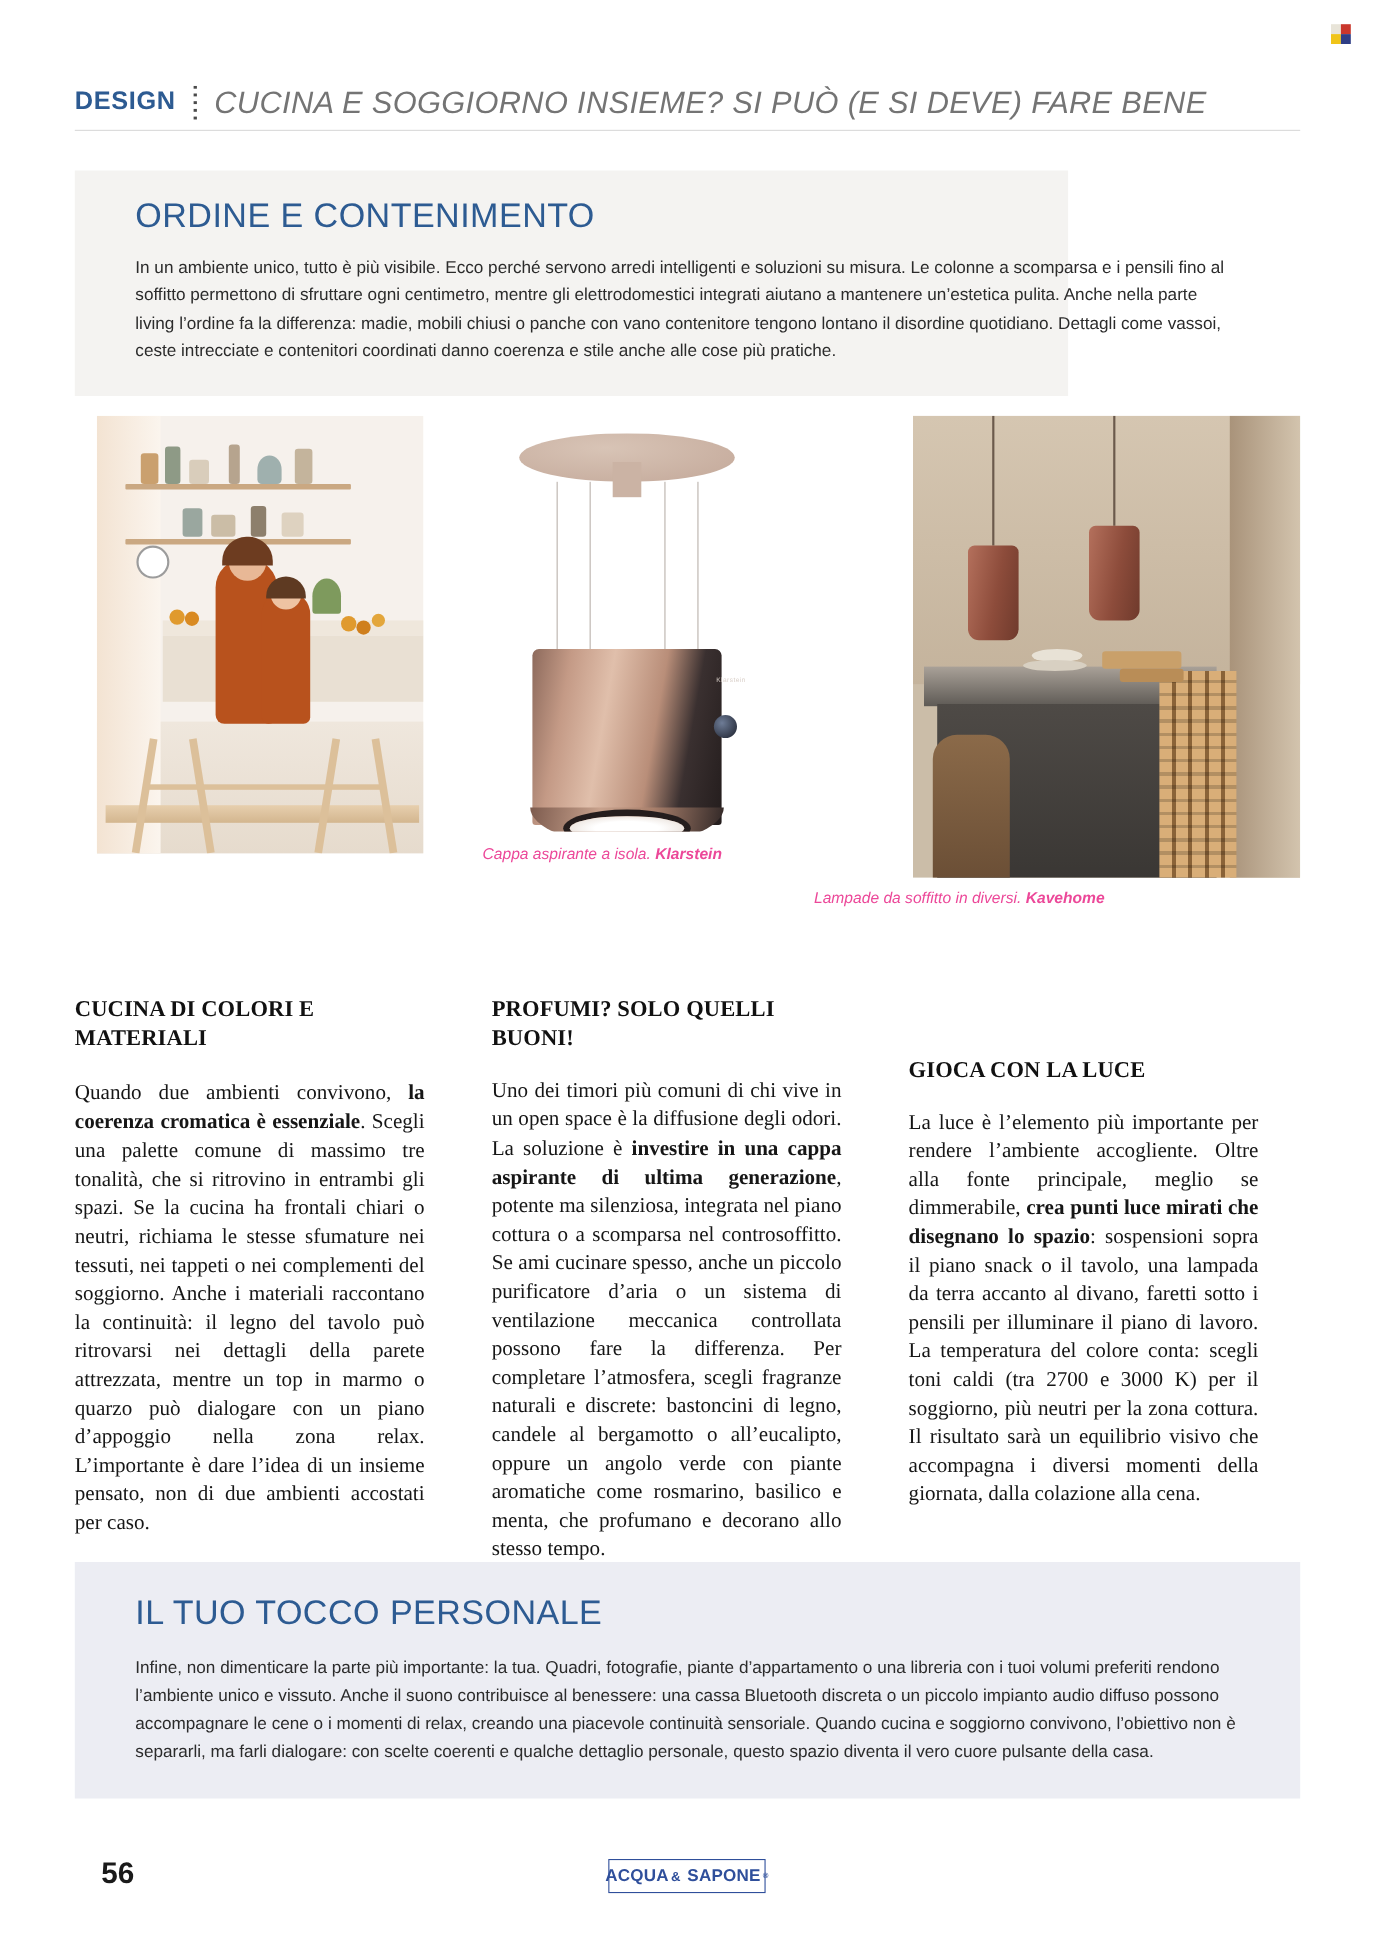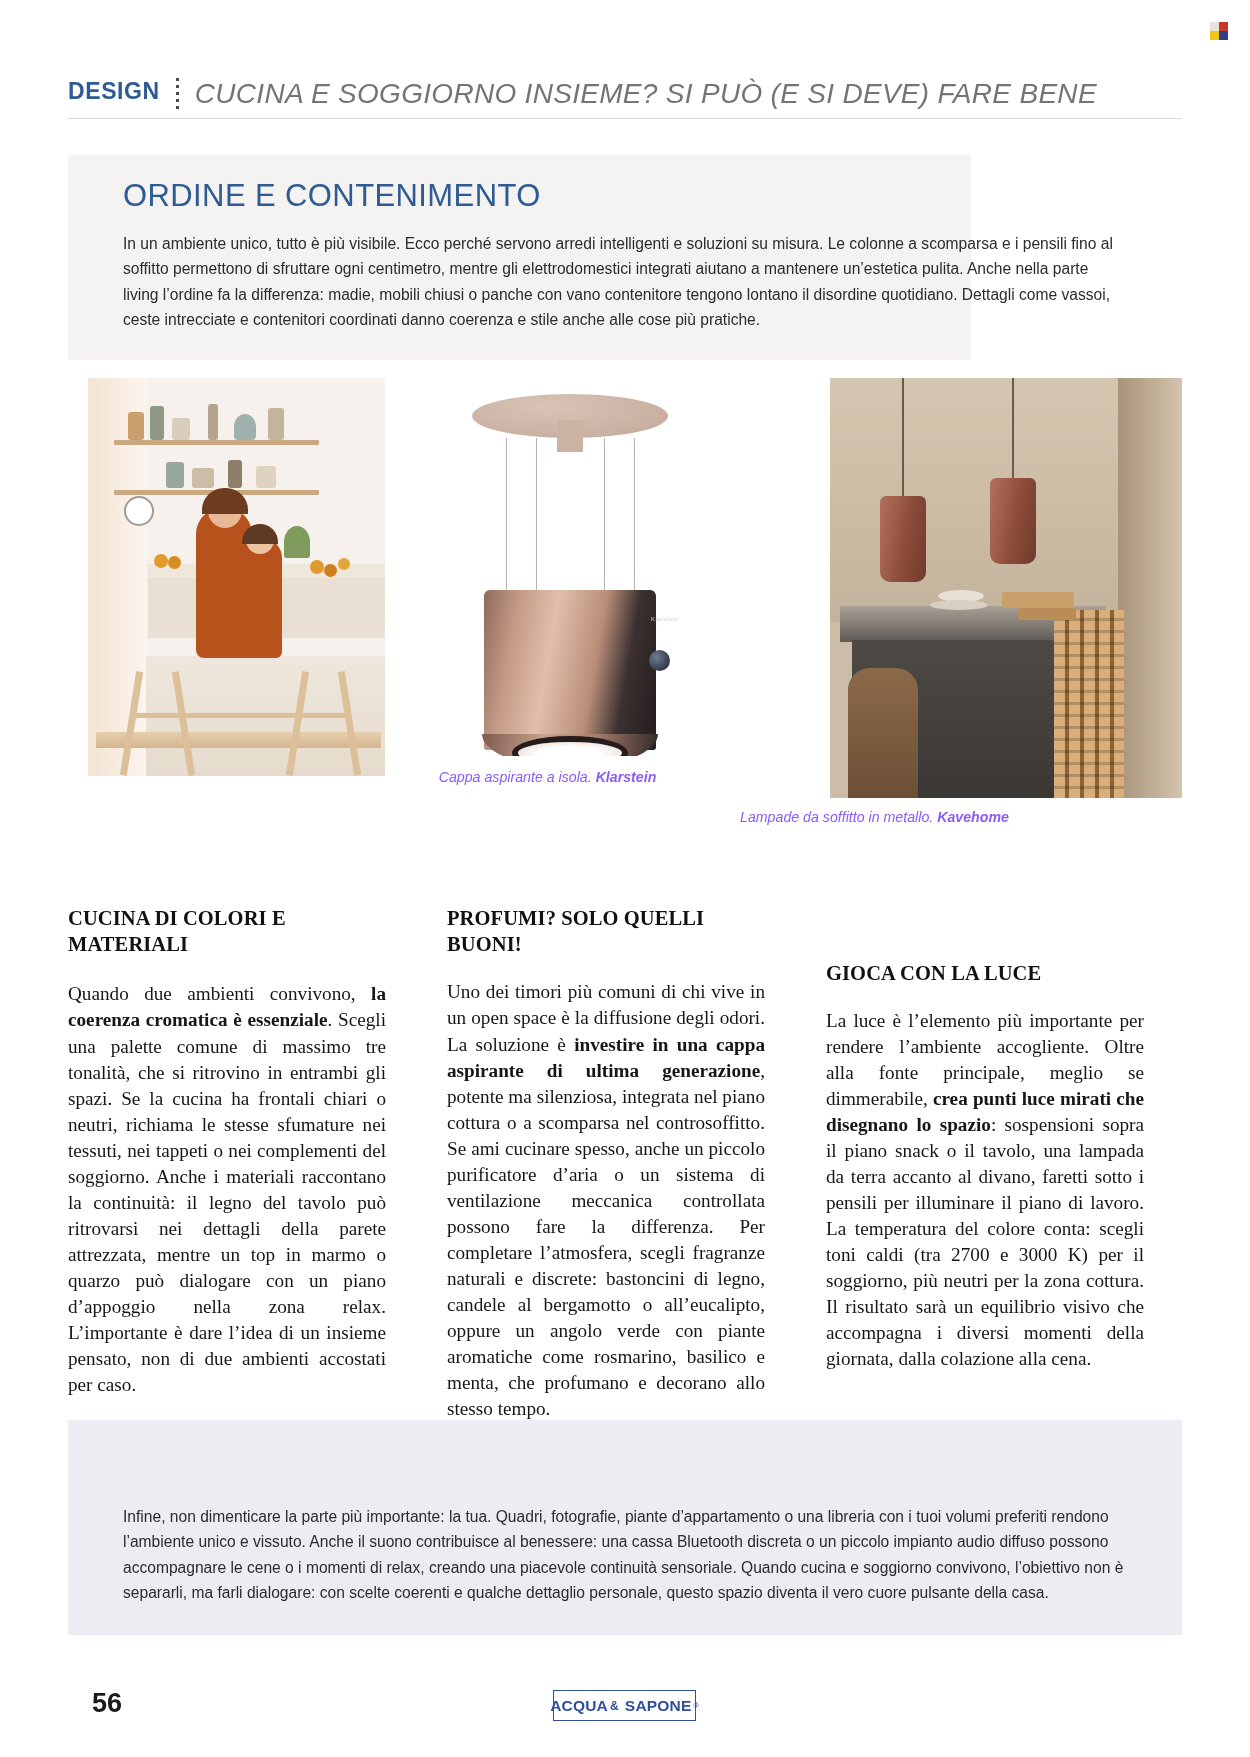--- a/index.html
+++ b/index.html
@@ -66,21 +66,21 @@
   #introBox p  { position: absolute; left: 55px; top: 76px; width: 1004px; }
 
   #outroBox { left: 68px; top: 1420px; width: 1114px; height: 215px; }
   #outroBox h2 { position: absolute; left: 55px; top: 28px; }
   #outroBox p  { position: absolute; left: 55px; top: 84px; width: 1004px; }
 
   
   .media { position: absolute; }
   .media .frame { width: 100%; overflow: hidden; position: relative; }
   .caption {
-    font-size: 14.2px; font-style: italic; color: #8b5cf6;
+    font-size: 14.2px; font-style: italic; color: #ec4899;
     line-height: 1.35; margin-top: 9px;
   }
   .caption b { font-weight: 700; font-style: italic; }
 
   #media1 { left: 88px; top: 378px; width: 297px; }
   #media1 .frame { height: 398px; }
   #media2 { left: 440px; top: 378px; width: 260px; }
   #media2 .frame { height: 378px; background: #fff; }
   #media2 .caption { text-align: center; margin-top: 12px; white-space: nowrap;
                      margin-left: -45px; }
@@ -358,39 +358,40 @@
         <div class="islandbody"></div>
         <div class="brickpanel"></div>
         <div class="chair"></div>
         <div class="dish" style="left:108px;top:212px;width:46px;height:12px;"></div>
         <div class="dish" style="left:100px;top:222px;width:58px;height:10px;background:#d8d0c2;"></div>
         <div style="position:absolute;left:172px;top:214px;width:72px;height:16px;background:#c9a06a;border-radius:3px;"></div>
         <div style="position:absolute;left:188px;top:230px;width:58px;height:12px;background:#b98d57;border-radius:3px;"></div>
       </div>
     </div>
     <figcaption class="caption">
-      <span>Lampade da soffitto in metallo.</span>
+      <span>Lampade da soffitto in diversi.</span>
       <b>Kavehome</b>
     </figcaption>
   </figure>
 
   <div class="col" id="col1">
     <h3>CUCINA DI COLORI E MATERIALI</h3>
     <p>Quando due ambienti convivono, <b>la coerenza cromatica è essenziale</b>. Scegli una palette comune di massimo tre tonalità, che si ritrovino in entrambi gli spazi. Se la cucina ha frontali chiari o neutri, richiama le stesse sfumature nei tessuti, nei tappeti o nei complementi del soggiorno. Anche i materiali raccontano la continuità: il legno del tavolo può ritrovarsi nei dettagli della parete attrezzata, mentre un top in marmo o quarzo può dialogare con un piano d’appoggio nella zona relax. L’importante è dare l’idea di un insieme pensato, non di due ambienti accostati per caso.</p>
   </div>
   <div class="col" id="col2">
     <h3>PROFUMI? SOLO QUELLI BUONI!</h3>
     <p>Uno dei timori più comuni di chi vive in un open space è la diffusione degli odori. La soluzione è <b>investire in una cappa aspirante di ultima generazione</b>, potente ma silenziosa, integrata nel piano cottura o a scomparsa nel controsoffitto. Se ami cucinare spesso, anche un piccolo purificatore d’aria o un sistema di ventilazione meccanica controllata possono fare la differenza. Per completare l’atmosfera, scegli fragranze naturali e discrete: bastoncini di legno, candele al bergamotto o all’eucalipto, oppure un angolo verde con piante aromatiche come rosmarino, basilico e menta, che profumano e decorano allo stesso tempo.</p>
   </div>
   <div class="col" id="col3">
     <h3>GIOCA CON LA LUCE</h3>
     <p>La luce è l’elemento più importante per rendere l’ambiente accogliente. Oltre alla fonte principale, meglio se dimmerabile, <b>crea punti luce mirati che disegnano lo spazio</b>: sospensioni sopra il piano snack o il tavolo, una lampada da terra accanto al divano, faretti sotto i pensili per illuminare il piano di lavoro. La temperatura del colore conta: scegli toni caldi (tra 2700 e 3000 K) per il soggiorno, più neutri per la zona cottura. Il risultato sarà un equilibrio visivo che accompagna i diversi momenti della giornata, dalla colazione alla cena.</p>
   </div>
 
   <section class="tintbox lilac" id="outroBox">
+    <h2>IL TUO TOCCO PERSONALE</h2>
     <p>Infine, non dimenticare la parte più importante: la tua. Quadri, fotografie, piante d’appartamento o una libreria con i tuoi volumi preferiti rendono l’ambiente unico e vissuto. Anche il suono contribuisce al benessere: una cassa Bluetooth discreta o un piccolo impianto audio diffuso possono accompagnare le cene o i momenti di relax, creando una piacevole continuità sensoriale. Quando cucina e soggiorno convivono, l’obiettivo non è separarli, ma farli dialogare: con scelte coerenti e qualche dettaglio personale, questo spazio diventa il vero cuore pulsante della casa.</p>
   </section>
 
   <div class="pagenum">56</div>
   <div class="logo">
     <span>ACQUA</span>
       <span class="amp">&amp;</span>
       <span class="bubble"></span>
       <span>SAPONE</span>
       <span class="tm">®</span>

